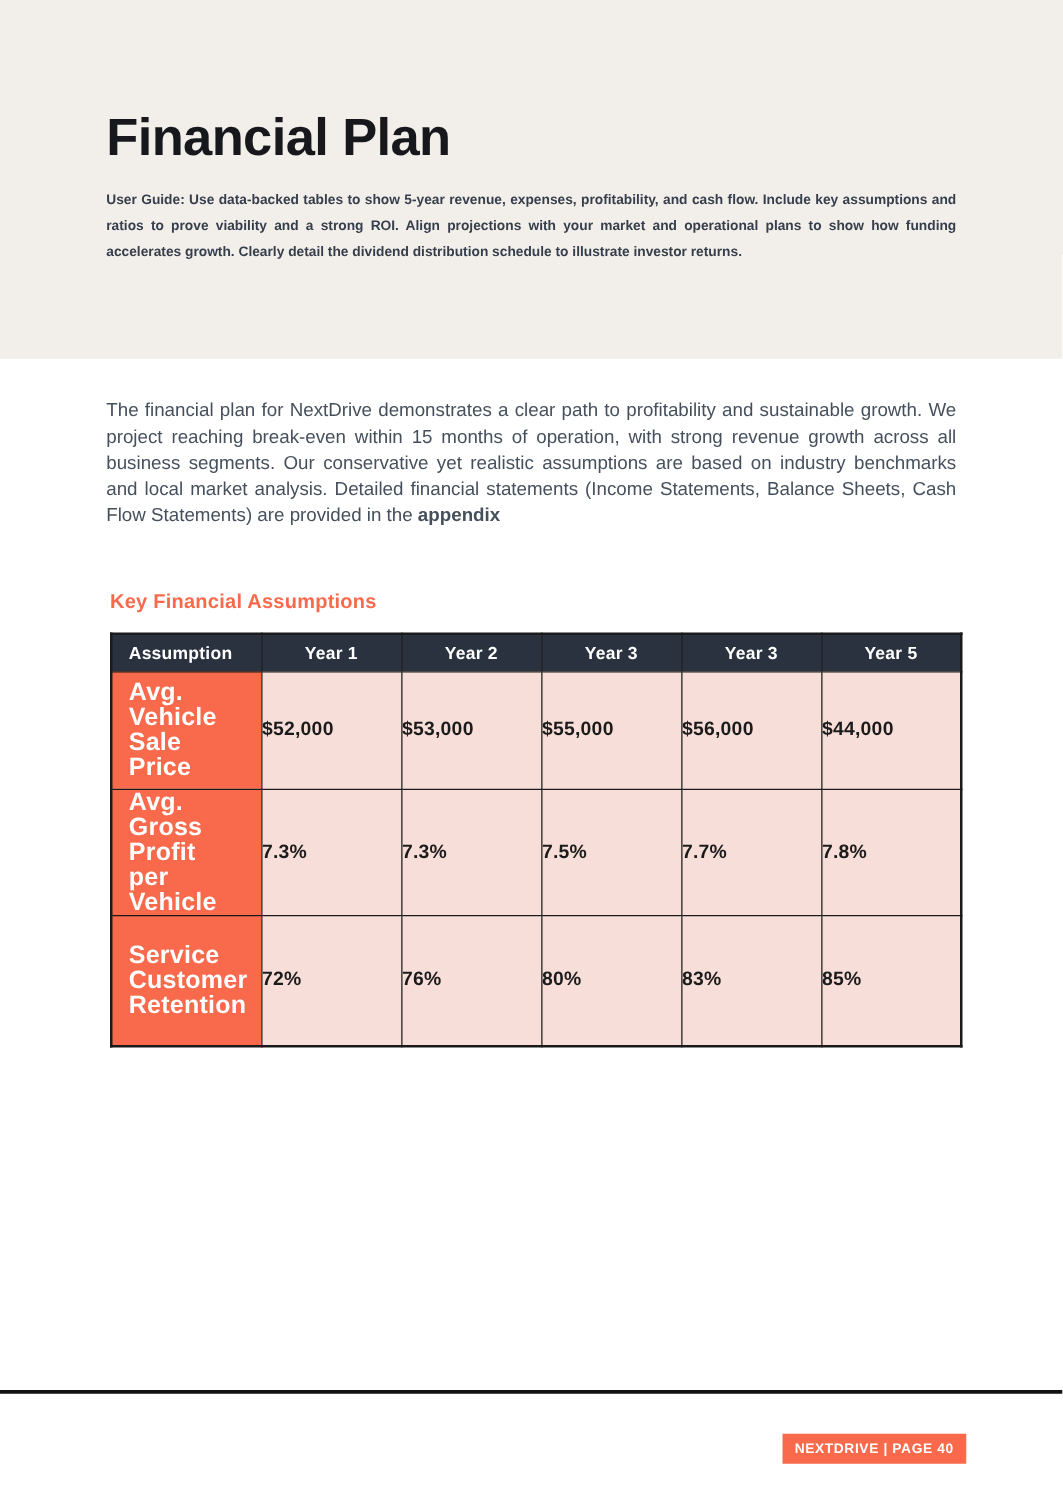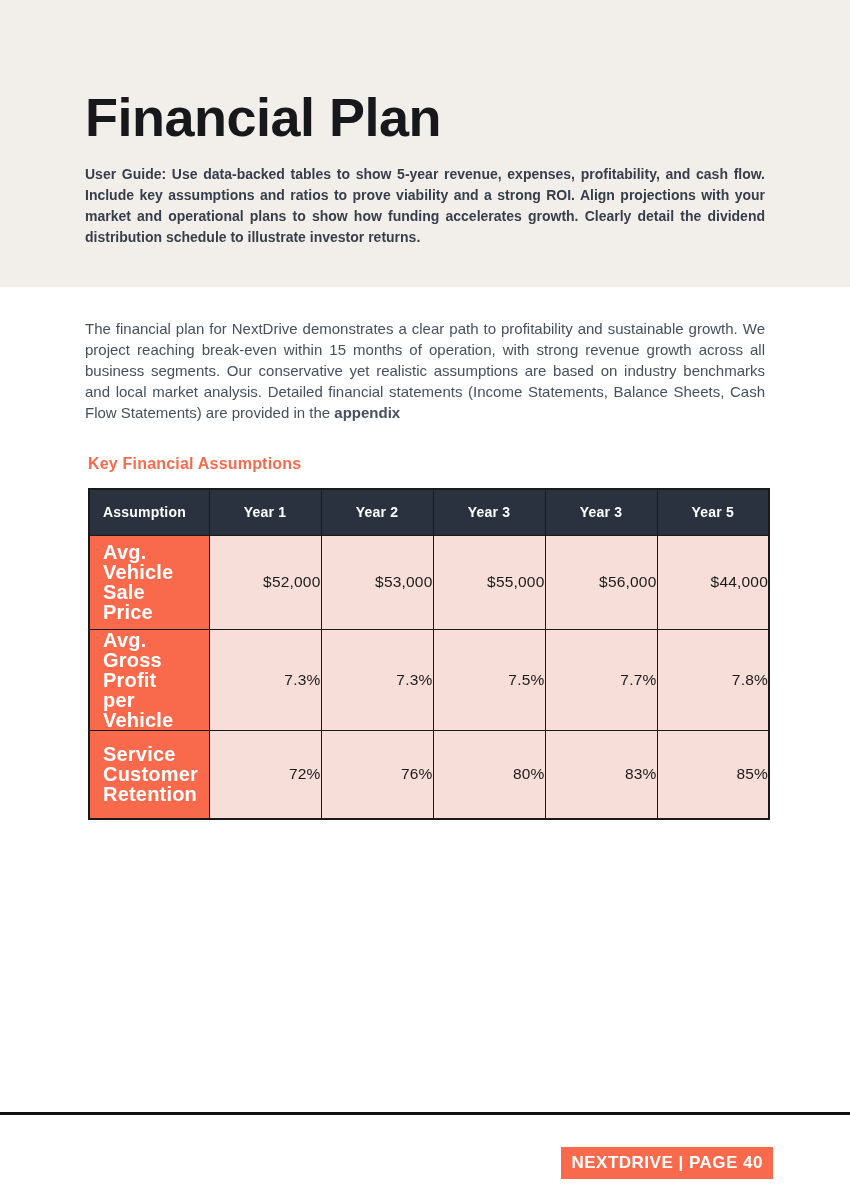--- a/index.html
+++ b/index.html
@@ -21,71 +21,71 @@
     position: relative;
     overflow: hidden;
     font-family: "Liberation Sans", "DejaVu Sans", sans-serif;
   }
   .hero {
     height: 287px;
     background: var(--hero-bg);
     padding: 86px 85px 0 85px;
   }
   .page-title {
-    font-size: 54px;
+    font-size: 42px;
     line-height: 1.15;
     font-weight: 700;
     letter-spacing: -0.5px;
     color: var(--title-text);
   }
   .user-guide {
     margin-top: 16px;
-    font-size: 14px;
+    font-size: 11px;
     line-height: 21px;
     font-weight: 700;
     color: var(--guide-text);
     text-align: justify;
   }
   .content {
     padding: 31px 85px 0 85px;
   }
   .intro {
     font-size: 15px;
     line-height: 21px;
     color: var(--body-text);
     text-align: justify;
   }
   .intro strong { font-weight: 700; }
   .section-heading {
-    margin: 32px 0 0 3px;
+    margin: 50px 0 0 3px;
     font-size: 16px;
     font-weight: 700;
     letter-spacing: 0.2px;
     color: var(--accent);
   }
   table.assumptions {
     margin: 15px 0 0 3px;
     width: 680px;
     table-layout: fixed;
     border-collapse: collapse;
     border: 2px solid var(--line);
   }
   table.assumptions th,
   table.assumptions td {
     border: 1px solid var(--line);
     vertical-align: middle;
   }
   col.c-label { width: 120px; }
   col.c-year  { width: 112px; }
-  thead tr { height: 46px; }
+  thead tr { height: 30px; }
   tbody tr.r1 { height: 94px; }
   tbody tr.r2 { height: 91px; }
   tbody tr.r3 { height: 73px; }
   tbody tr.r4 { height: 90px; }
-  tbody tr.r5 { height: 89px; }
+  tbody tr.r5 { height: 105px; }
   th {
     background: var(--header-bg);
     color: #ffffff;
     font-size: 14px;
     font-weight: 700;
     letter-spacing: 0.2px;
     text-align: center;
   }
   th.h-label {
     text-align: left;
@@ -103,39 +103,39 @@
   }
   td.row-label span {
     display: inline-block;
     width: 83px;
     vertical-align: middle;
   }
   td.cell {
     background: var(--cell-pink);
     color: var(--value-text);
     font-size: 15.5px;
-    font-weight: 400;
-    letter-spacing: 0.2px;
-    text-align: right;
+    font-weight: 700;
+    letter-spacing: 0.2px;
+    text-align: left;
   }
   .footer-rule {
     position: absolute;
     left: 0;
     top: 1112px;
     width: 850px;
     height: 3px;
     background: #111111;
   }
   .footer-badge {
     position: absolute;
     top: 1147px;
     right: 77px;
     background: var(--accent);
     color: #ffffff;
-    font-size: 17px;
+    font-size: 11px;
     font-weight: 700;
     letter-spacing: 0.5px;
     padding: 6px 10px 6px 10px;
     white-space: nowrap;
   }
 </style>
 </head>
 <body>
 
 <div class="page">

